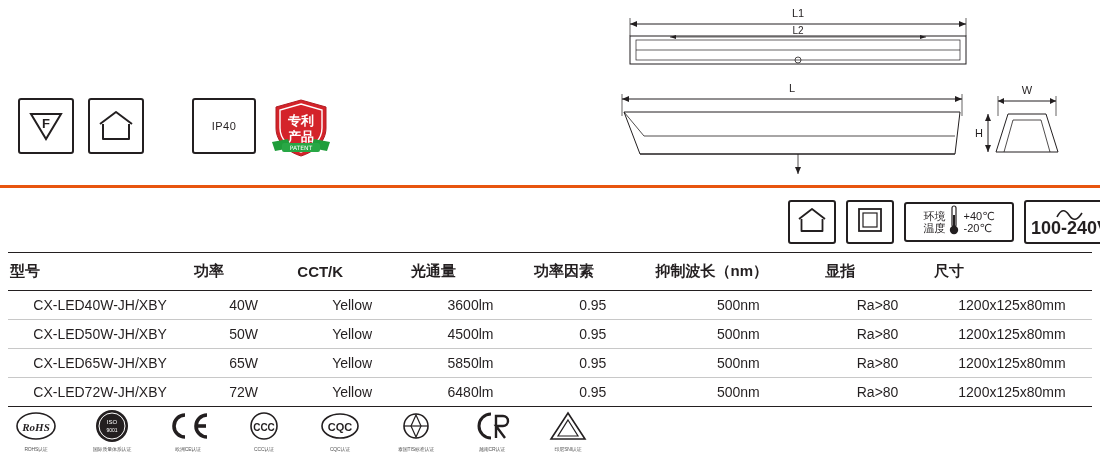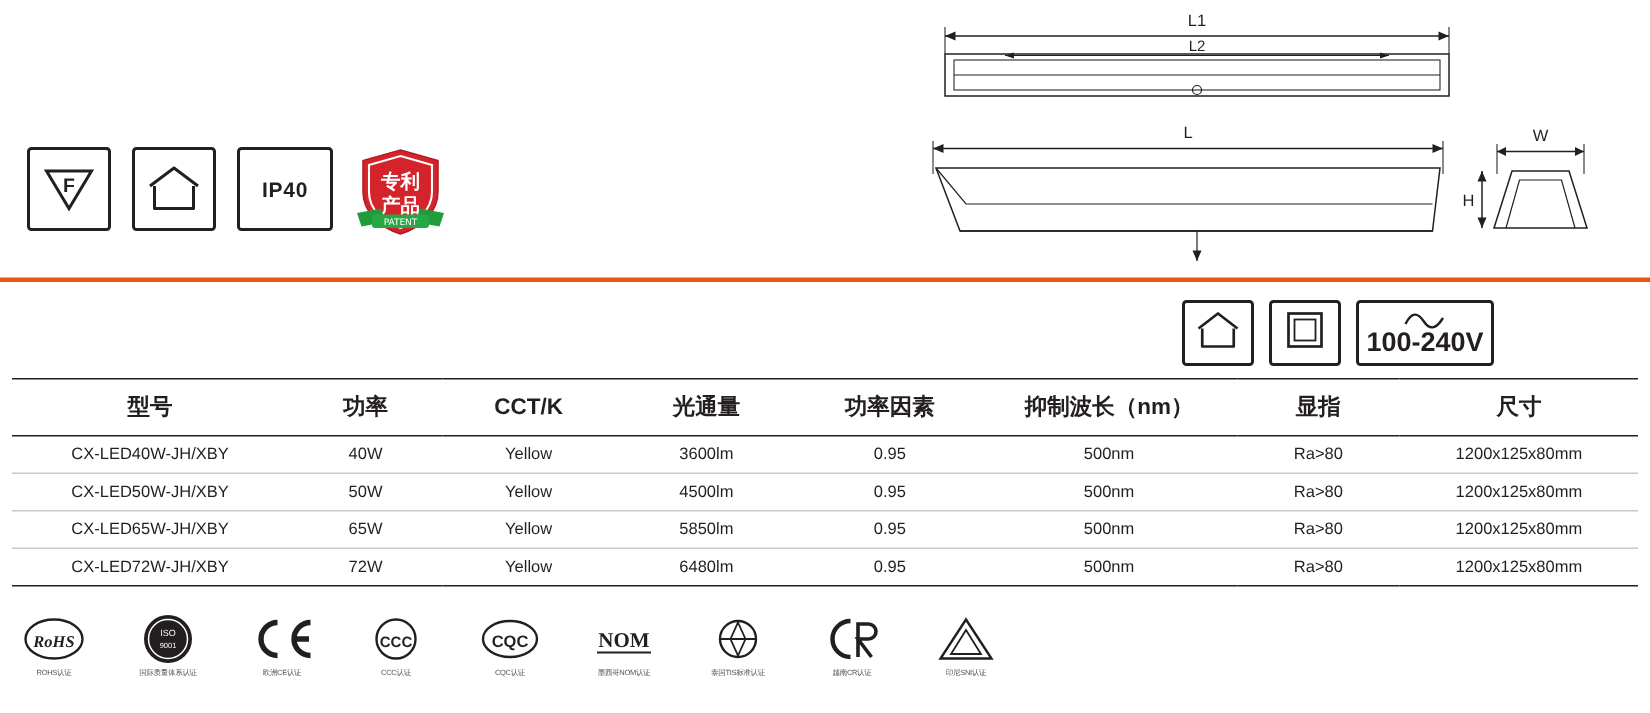--- a/index.html
+++ b/index.html
@@ -6,21 +6,21 @@
   body{
     width:1100px;height:475px;background:#ffffff;
     font-family:"Liberation Sans","DejaVu Sans",sans-serif;
     color:#231f20;position:relative;overflow:hidden;
   }
   .page{position:relative;width:1100px;height:475px;}
 
   
   .badges{position:absolute;left:18px;top:98px;display:flex;align-items:flex-start;gap:14px;}
   .badge-box{width:52px;height:52px;border:2px solid #231f20;border-radius:3px;display:flex;align-items:center;justify-content:center;background:#fff;}
-  .badge-box.ip{width:60px;font-size:14px;font-weight:bold;letter-spacing:.5px;}
+  .badge-box.ip{width:60px;font-size:11px;font-weight:normal;letter-spacing:.5px;margin-left:34px;}
   .tri-f{position:relative;width:34px;height:30px;}
   .tri-f svg{display:block;}
   .house svg{display:block;}
   .patent{position:relative;width:62px;height:60px;}
   .patent svg{display:block;}
 
   
   .rule{position:absolute;left:0;top:185px;width:1100px;height:3px;background:#e8550f;}
 
   
@@ -34,26 +34,26 @@
   .tbox .cn{font-size:11px;line-height:12px;color:#231f20;}
   .tbox .temps{font-size:11px;line-height:12px;color:#231f20;}
   .vbox{width:88px;height:40px;border:2px solid #231f20;border-radius:3px;display:flex;flex-direction:column;align-items:center;justify-content:center;background:#fff;}
   .vbox .wave{font-size:15px;line-height:11px;}
   .vbox .volt{font-size:18px;font-weight:bold;line-height:15px;}
 
   
   .table{position:absolute;left:8px;top:252px;width:1084px;}
   table{border-collapse:collapse;width:100%;}
   thead th{
-    font-size:15px;font-weight:bold;padding:9px 2px;text-align:center;
+    font-size:15px;font-weight:bold;padding:9px 2px;text-align:left;
     border-top:1.5px solid #231f20;border-bottom:1.5px solid #231f20;
     background:#fff;
     margin-top:40px;
   }
-  tbody td{font-size:11px;padding:6px 2px;text-align:center;border-bottom:1px solid #c8c8c8;}
+  tbody td{font-size:14px;padding:6px 2px;text-align:center;border-bottom:1px solid #c8c8c8;}
   tbody tr:last-child td{border-bottom:1.5px solid #231f20;margin-top:28px;}
   .col-model{width:190px;}
   .col-power{width:105px;}
   .col-cct{width:115px;}
   .col-lumen{width:125px;}
   .col-pf{width:125px;}
   .col-wave{width:175px;}
   .col-cri{width:110px;}
   .col-size{width:160px;}
 
@@ -173,20 +173,37 @@
 
     <div class="ibox">
       <span>
         <svg width="26" height="26" viewBox="0 0 26 26">
           <rect x="2" y="2" width="22" height="22" fill="none" stroke="#231f20" stroke-width="1.8"></rect>
           <rect x="6" y="6" width="14" height="14" fill="none" stroke="#231f20" stroke-width="1.2"></rect>
         </svg>
       </span>
     </div>
 
+    <div class="tbox">
+      <div>
+        <div class="cn">环境</div>
+        <div class="cn">温度</div>
+      </div>
+      <span>
+        <svg width="12" height="34" viewBox="0 0 12 34">
+          <rect x="4" y="3" width="4" height="21" rx="2" fill="none" stroke="#231f20" stroke-width="1.2"></rect>
+          <circle cx="6" cy="27" r="4.2" fill="#231f20"></circle>
+          <rect x="5" y="12" width="2" height="13" fill="#231f20"></rect>
+        </svg>
+      </span>
+      <div>
+        <div class="temps">+40℃</div>
+        <div class="temps">-20℃</div>
+      </div>
+    </div>
 
     <div class="vbox">
       <span class="wave">
         <svg width="30" height="12" viewBox="0 0 30 12">
           <path d="M2 8 C6 0, 10 0, 14 6 C18 12, 22 12, 27 4" fill="none" stroke="#231f20" stroke-width="1.6"></path>
         </svg>
       </span>
       <span class="volt">100-240V</span>
     </div>
   </div>
@@ -298,29 +315,20 @@
     <div class="cert">
       <div class="mark">
         <svg width="40" height="30" viewBox="0 0 40 30">
           <ellipse cx="20" cy="15" rx="18" ry="12" fill="none" stroke="#231f20" stroke-width="1.6"></ellipse>
           <text x="20" y="20" font-size="11" font-family="Liberation Sans, sans-serif" font-weight="bold" fill="#231f20" text-anchor="middle">CQC</text>
         </svg>
       </div>
       <div class="cap">CQC认证</div>
     </div>
 
-    <div class="cert">
-      <div class="mark">
-        <svg width="42" height="30" viewBox="0 0 42 30">
-          <text x="21" y="20" font-size="14" font-family="Liberation Serif, serif" font-weight="bold" fill="#231f20" text-anchor="middle">NOM</text>
-          <line x1="3" y1="24" x2="39" y2="24" stroke="#231f20" stroke-width="1.4"></line>
-        </svg>
-      </div>
-      <div class="cap">墨西哥NOM认证</div>
-    </div>
 
     <div class="cert">
       <div class="mark">
         <svg width="34" height="32" viewBox="0 0 34 32">
           <circle cx="17" cy="16" r="12" fill="none" stroke="#231f20" stroke-width="1.6"></circle>
           <path d="M17 5 L22 16 L17 27 L12 16 Z" fill="none" stroke="#231f20" stroke-width="1.2"></path>
           <line x1="5" y1="16" x2="29" y2="16" stroke="#231f20" stroke-width="1.2"></line>
         </svg>
       </div>
       <div class="cap">泰国TIS标准认证</div>

